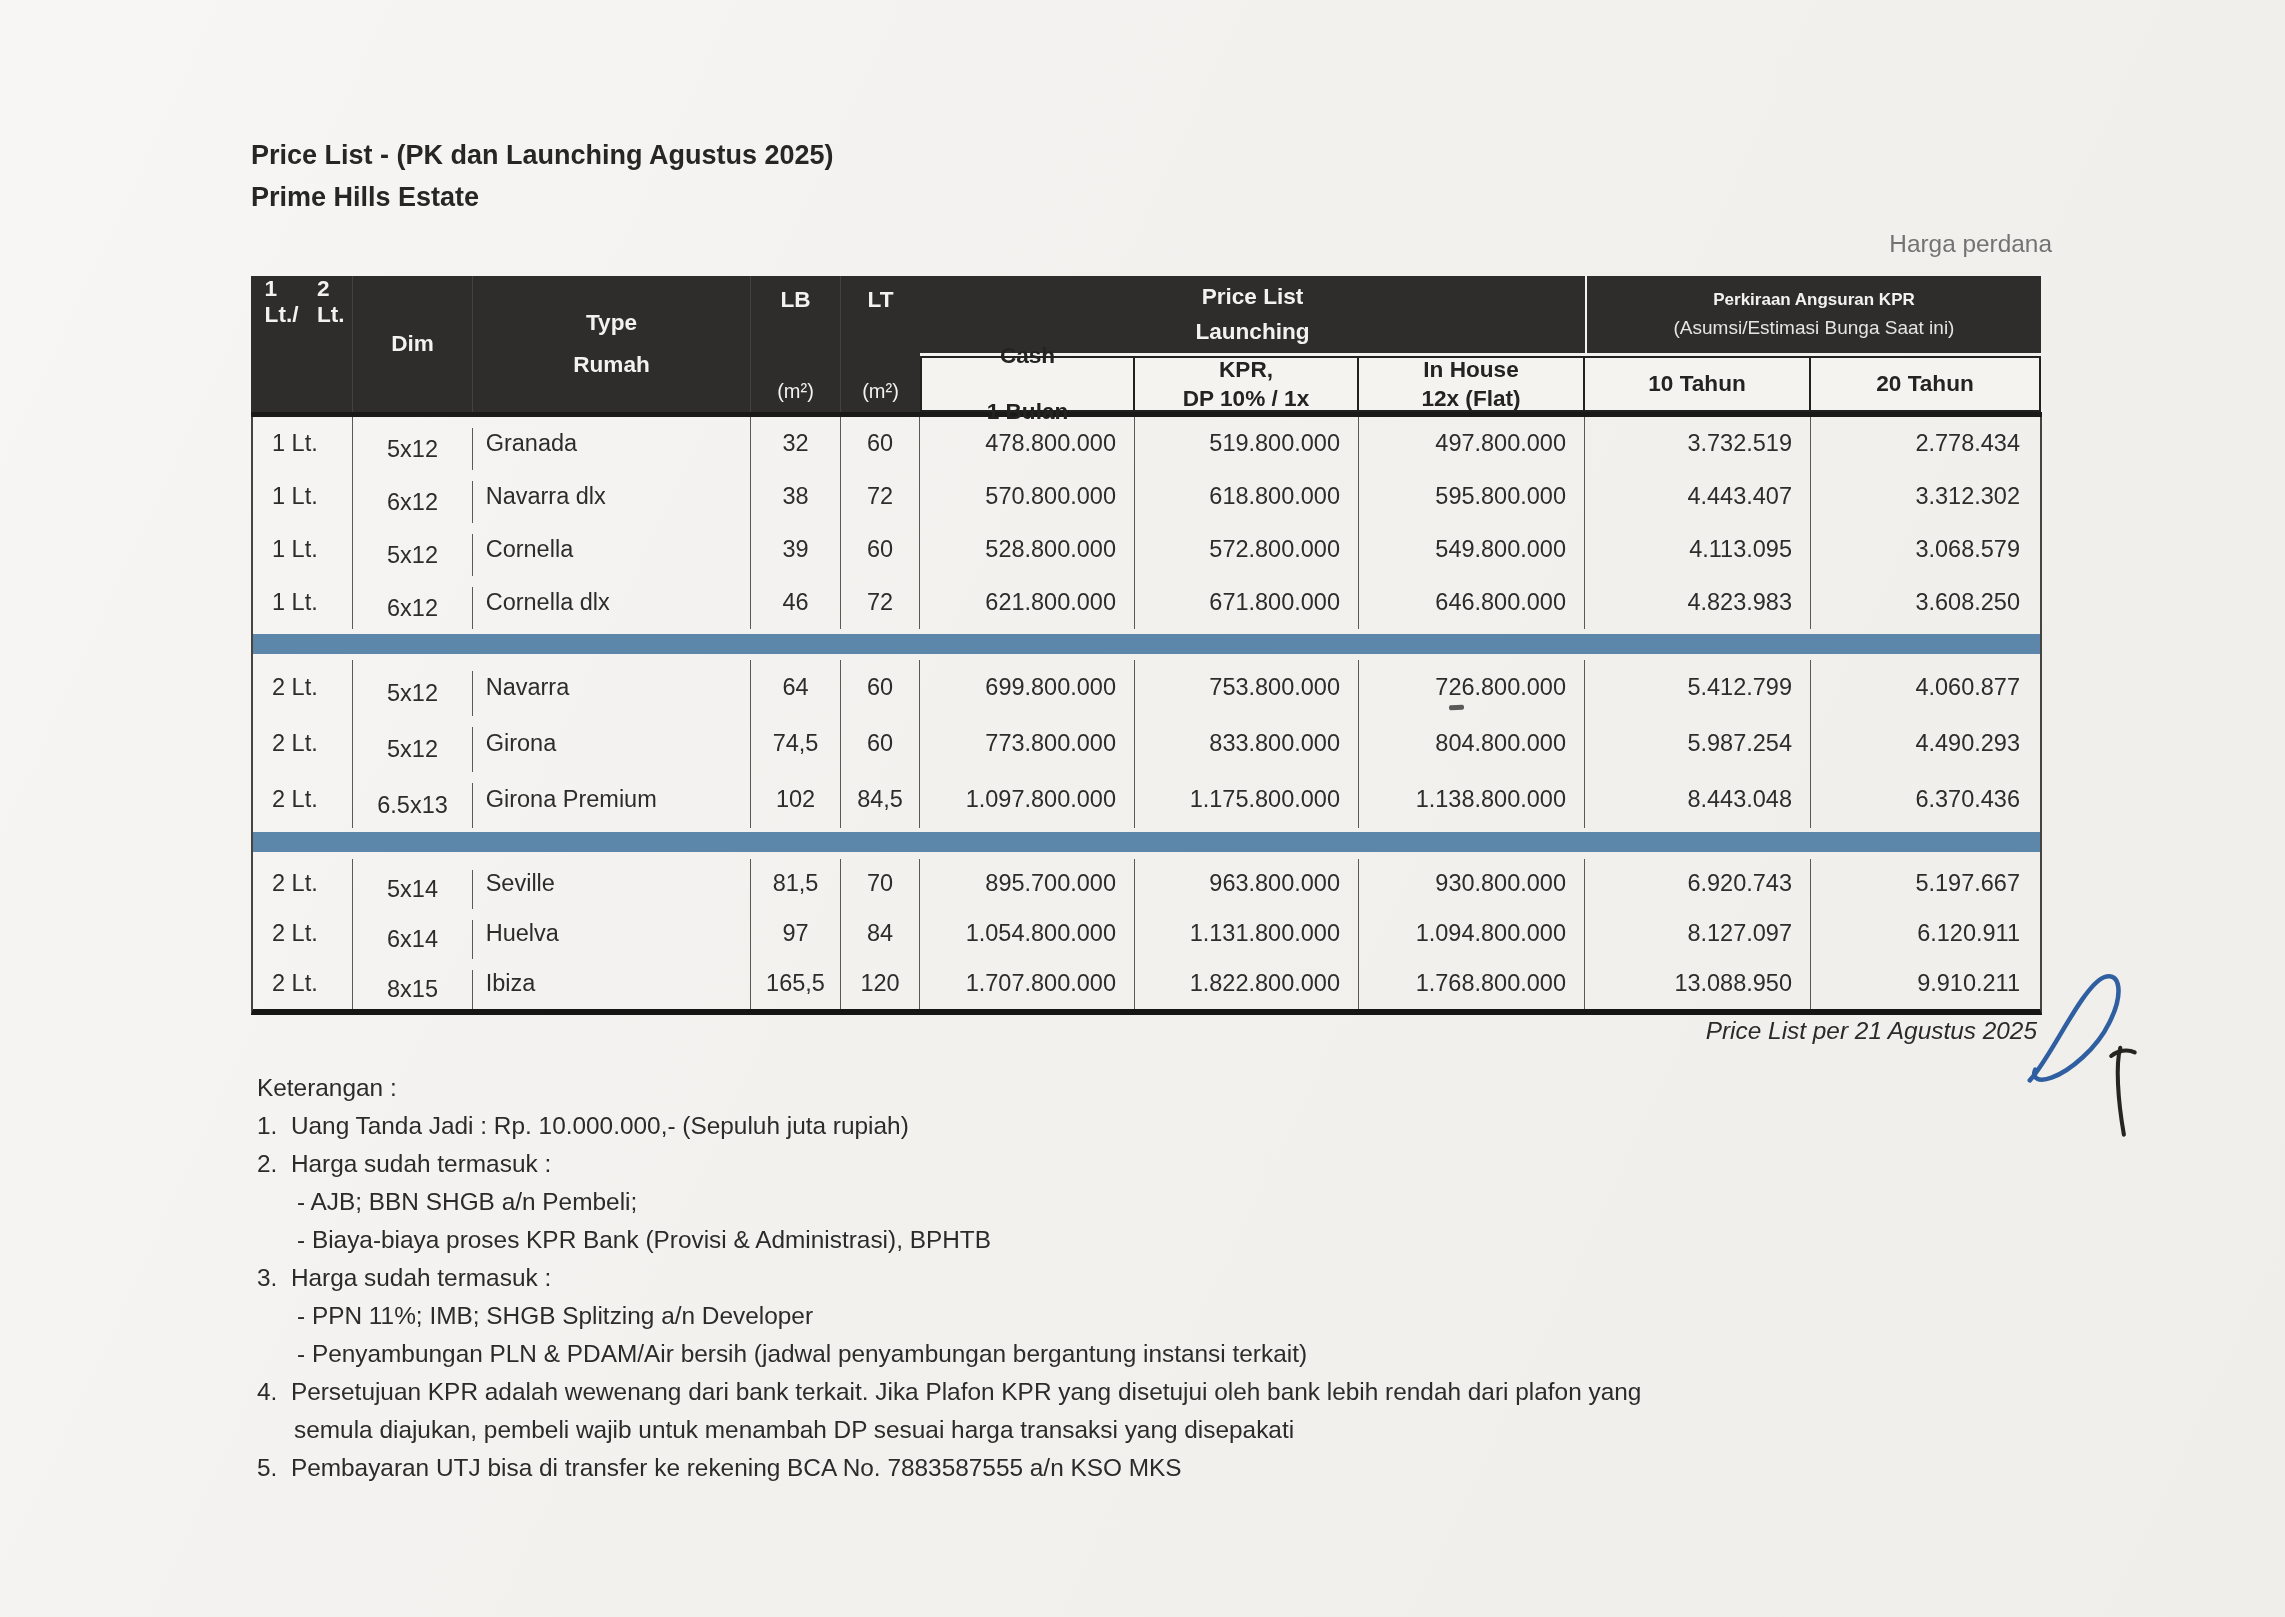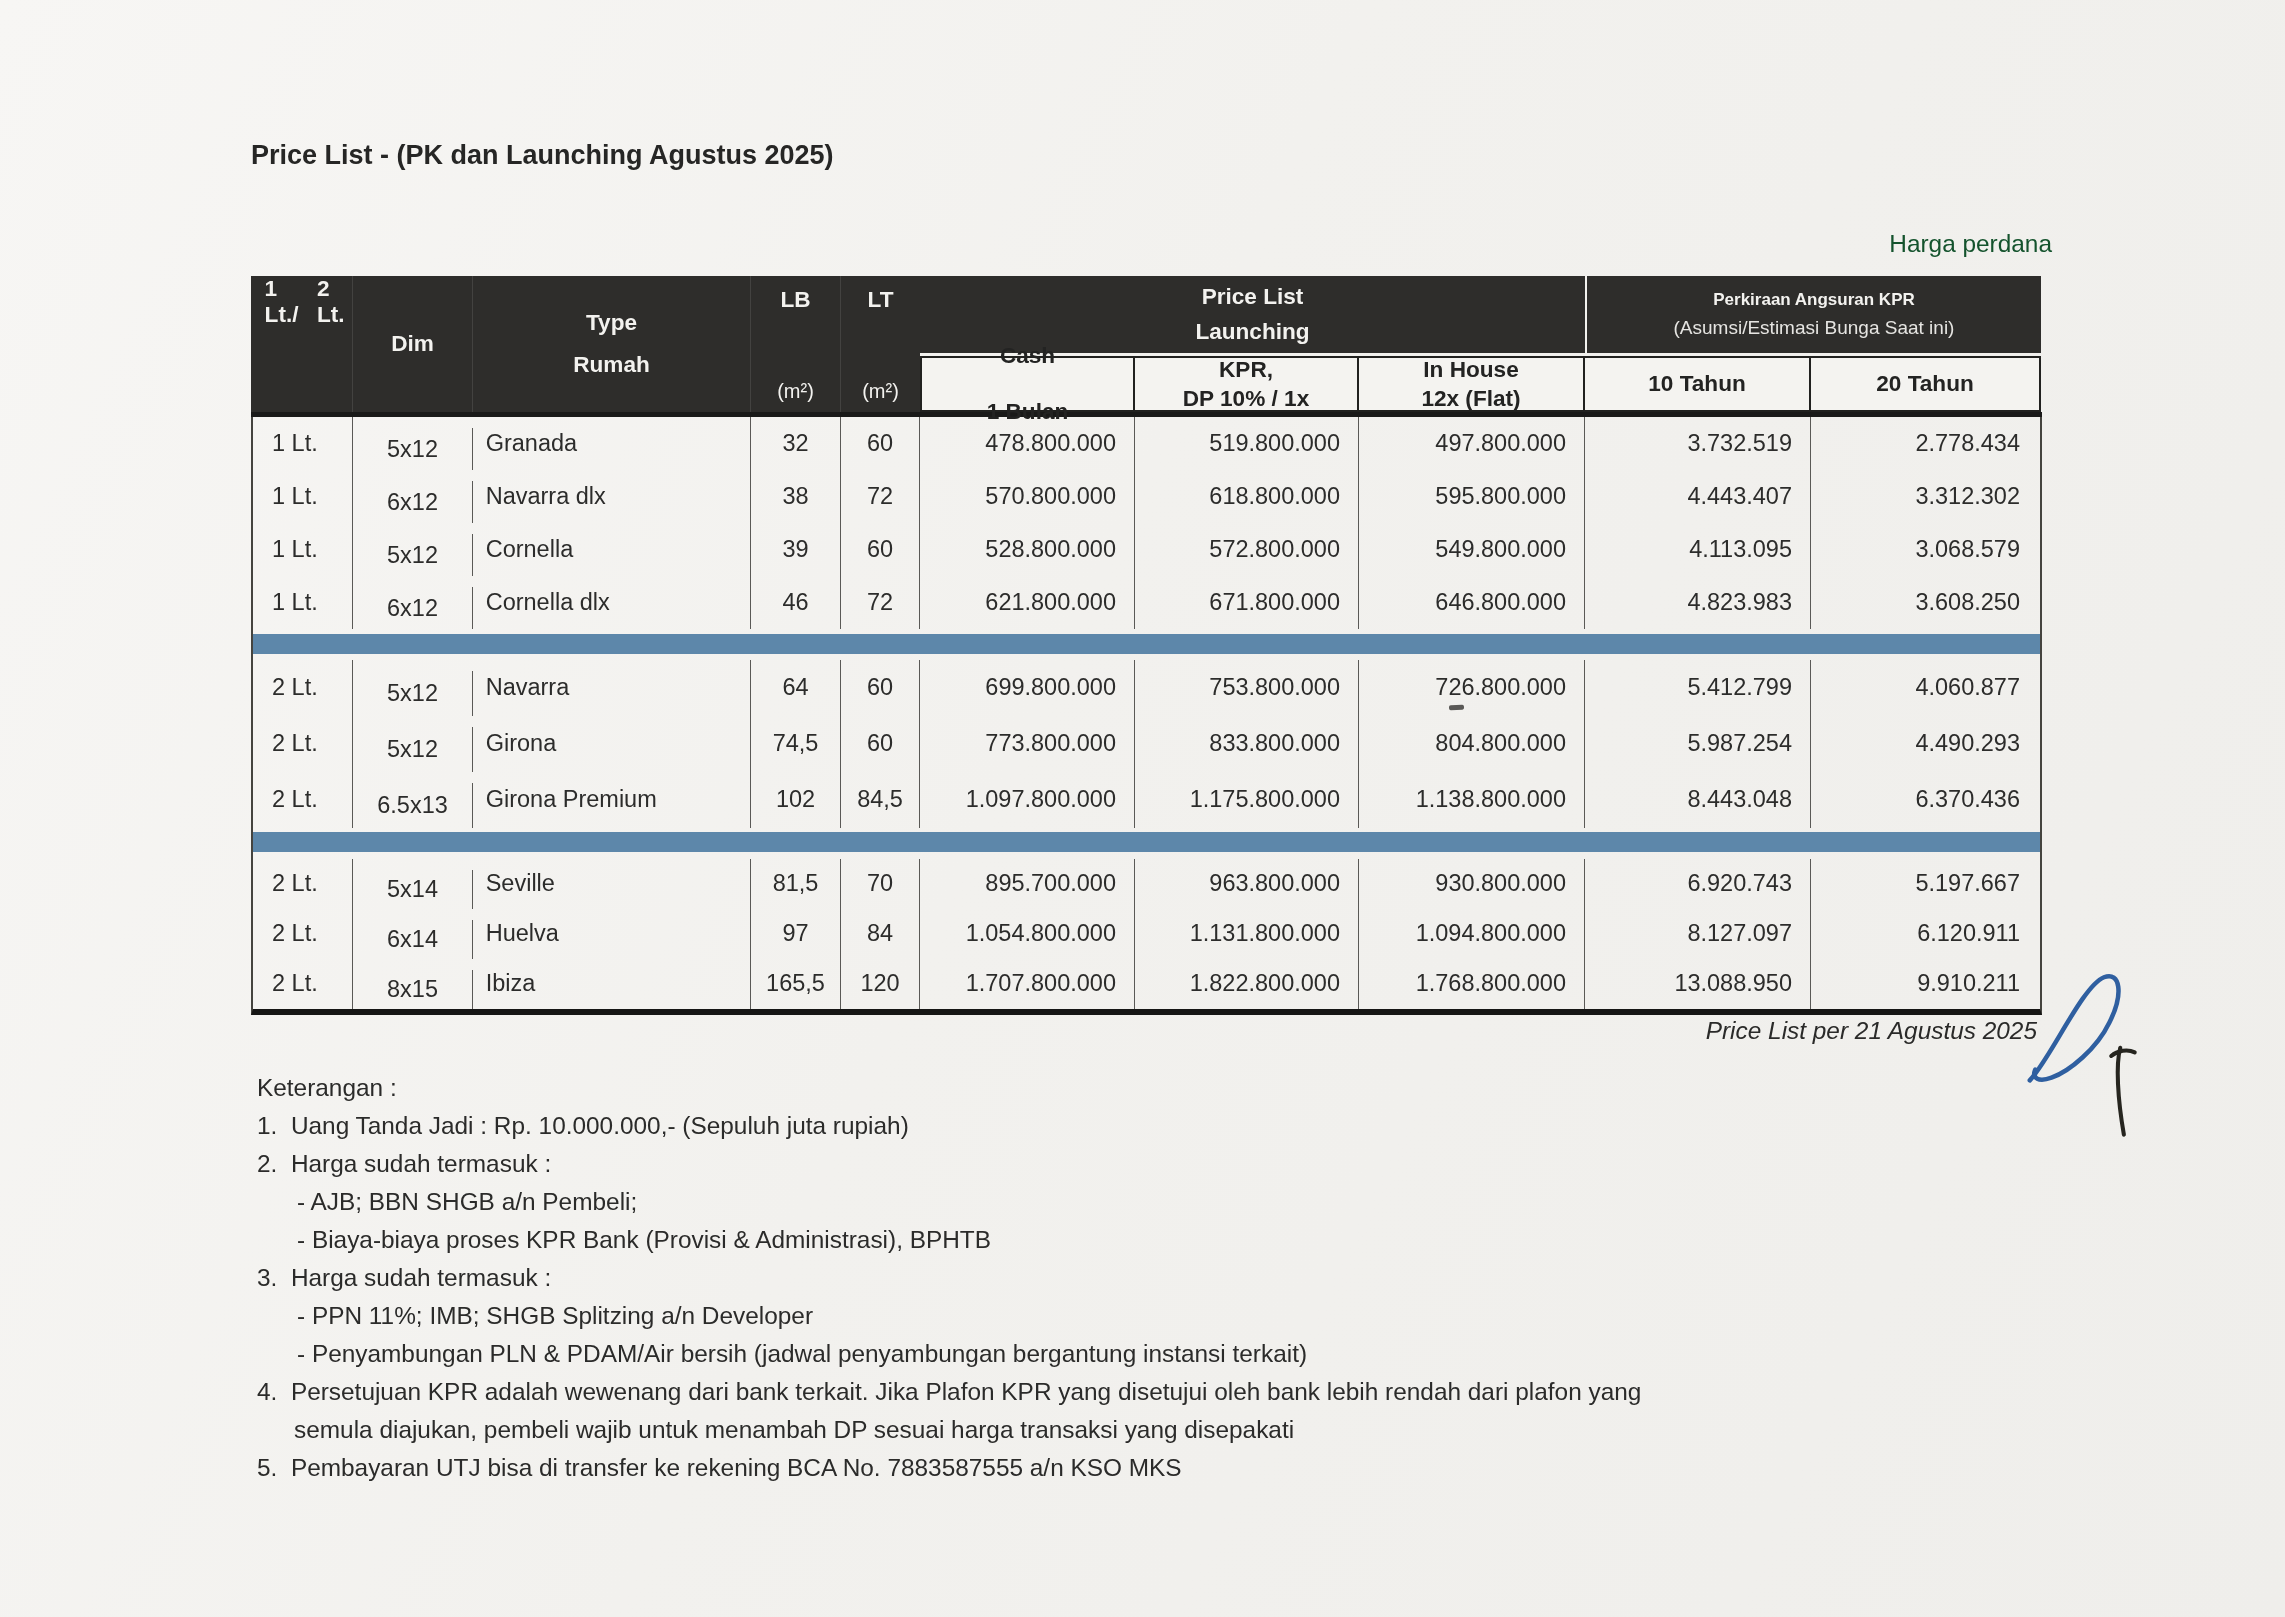--- a/index.html
+++ b/index.html
@@ -9,21 +9,21 @@
     background: linear-gradient(115deg, #f7f6f4 0%, #f2f1ee 45%, #efeeeb 100%);
     color: #2c2c2b;
     position: relative;
     overflow: hidden;
   }
   .page { position: absolute; inset: 0; }
 
   
   .title-block { position: absolute; left: 251px; top: 134px; }
   .title-line { font-size: 27px; font-weight: bold; line-height: 42px; color: #262625; }
-  .corner-note { position: absolute; top: 230px; right: 233px; font-size: 24.4px; color: #14532d; }
+  .corner-note { position: absolute; top: 230px; right: 233px; font-size: 24.4px; color: #737373; }
 
   
   .price-table { position: absolute; left: 251px; top: 276px; width: 1791px; }
 
   
   .thead {
     display: grid;
     grid-template-columns: 102px 120px 278px 90px 79px 215px 224px 226px 226px 230px;
     grid-template-rows: 77px 59px;
     border-bottom: 5.4px solid #1a1a19;
@@ -79,20 +79,21 @@
   .artifact-dash { position: absolute; left: 1449px; top: 705px; width: 14.5px; height: 4.5px;
     background: #3f3e3c; border-radius: 1.8px; transform: rotate(-3deg); opacity: .85; }
 </style>
 </head>
 <body>
 
 <div class="page">
 
   <div class="title-block">
     <div class="title-line">Price List - (PK dan Launching Agustus 2025)</div>
+    <div class="title-line">Prime Hills Estate</div>
   </div>
 
   <div class="corner-note">Harga perdana</div>
 
   <div class="price-table">
 
     <div class="thead">
       <div class="h-dark h-floor" style="background-color: rgb(46, 45, 43);">
         <span>1 Lt./</span>
         <span>2 Lt.</span>

